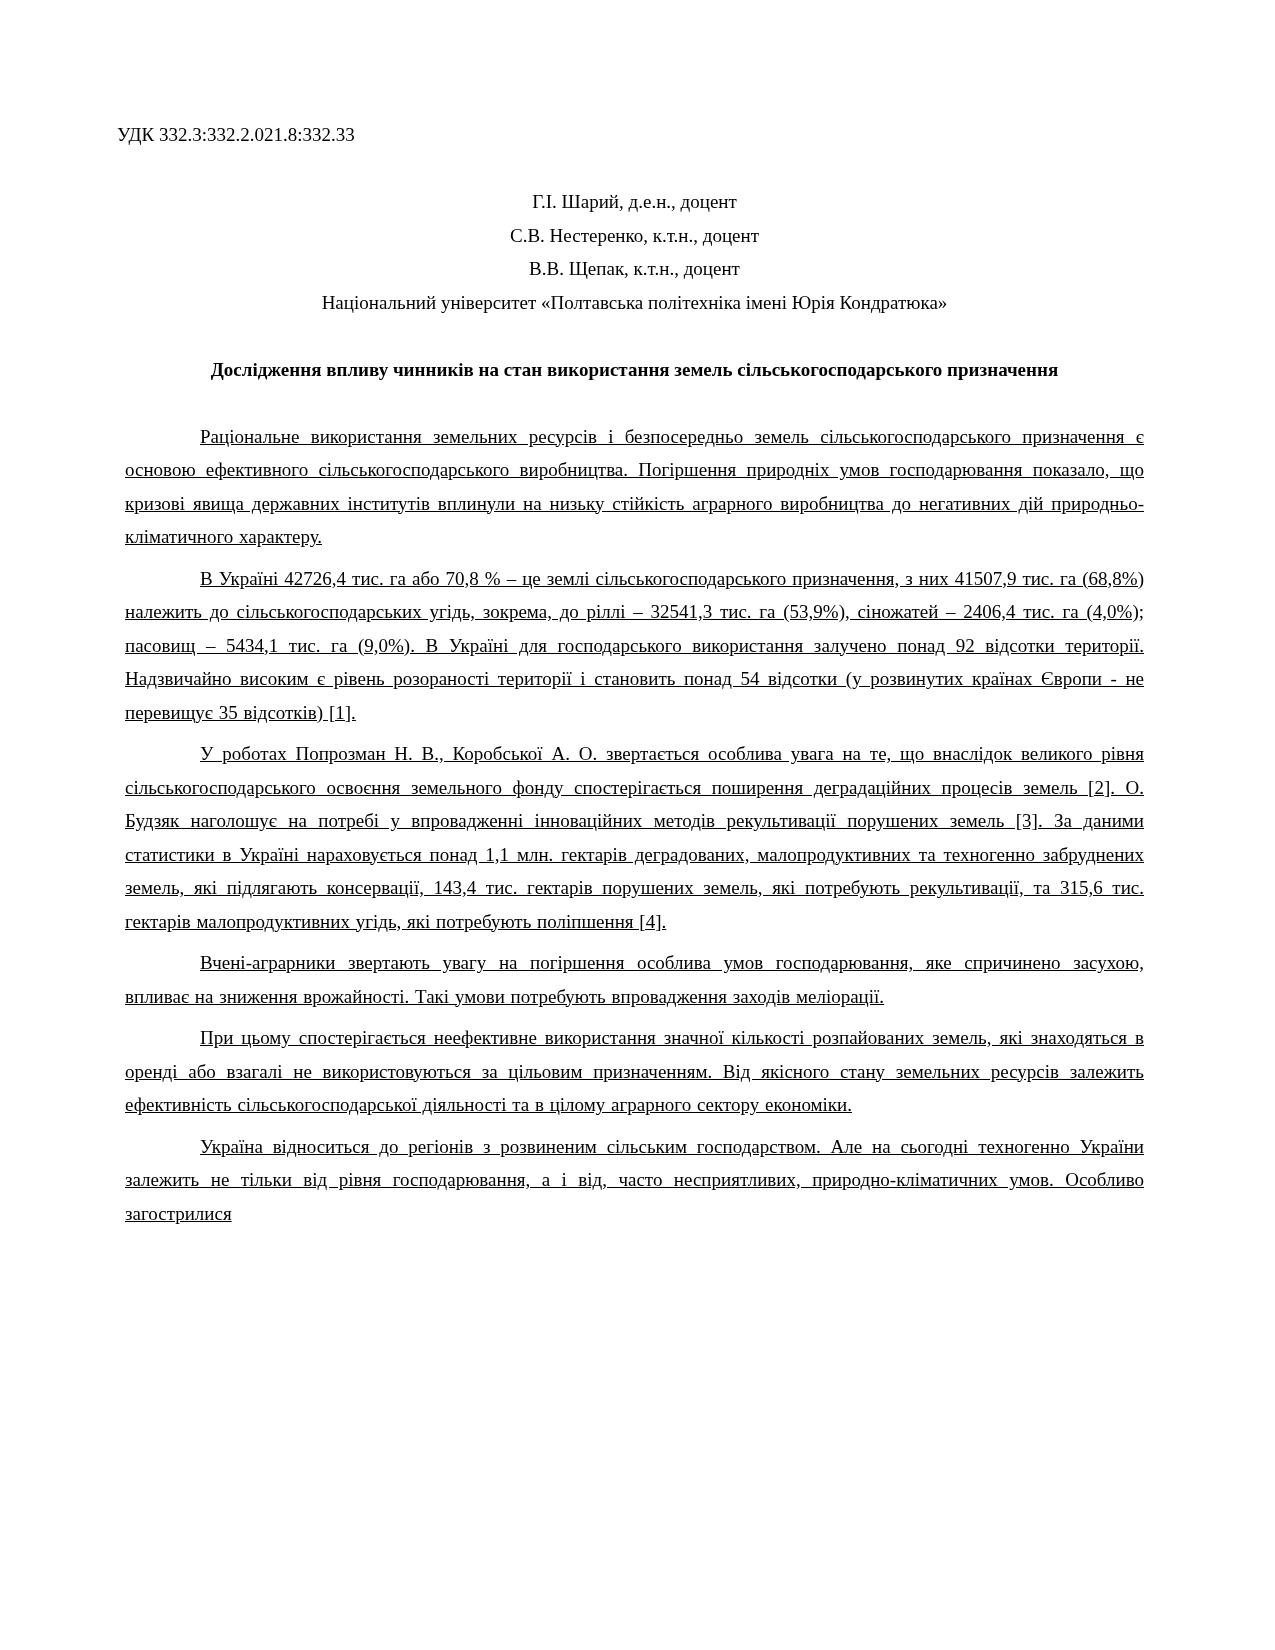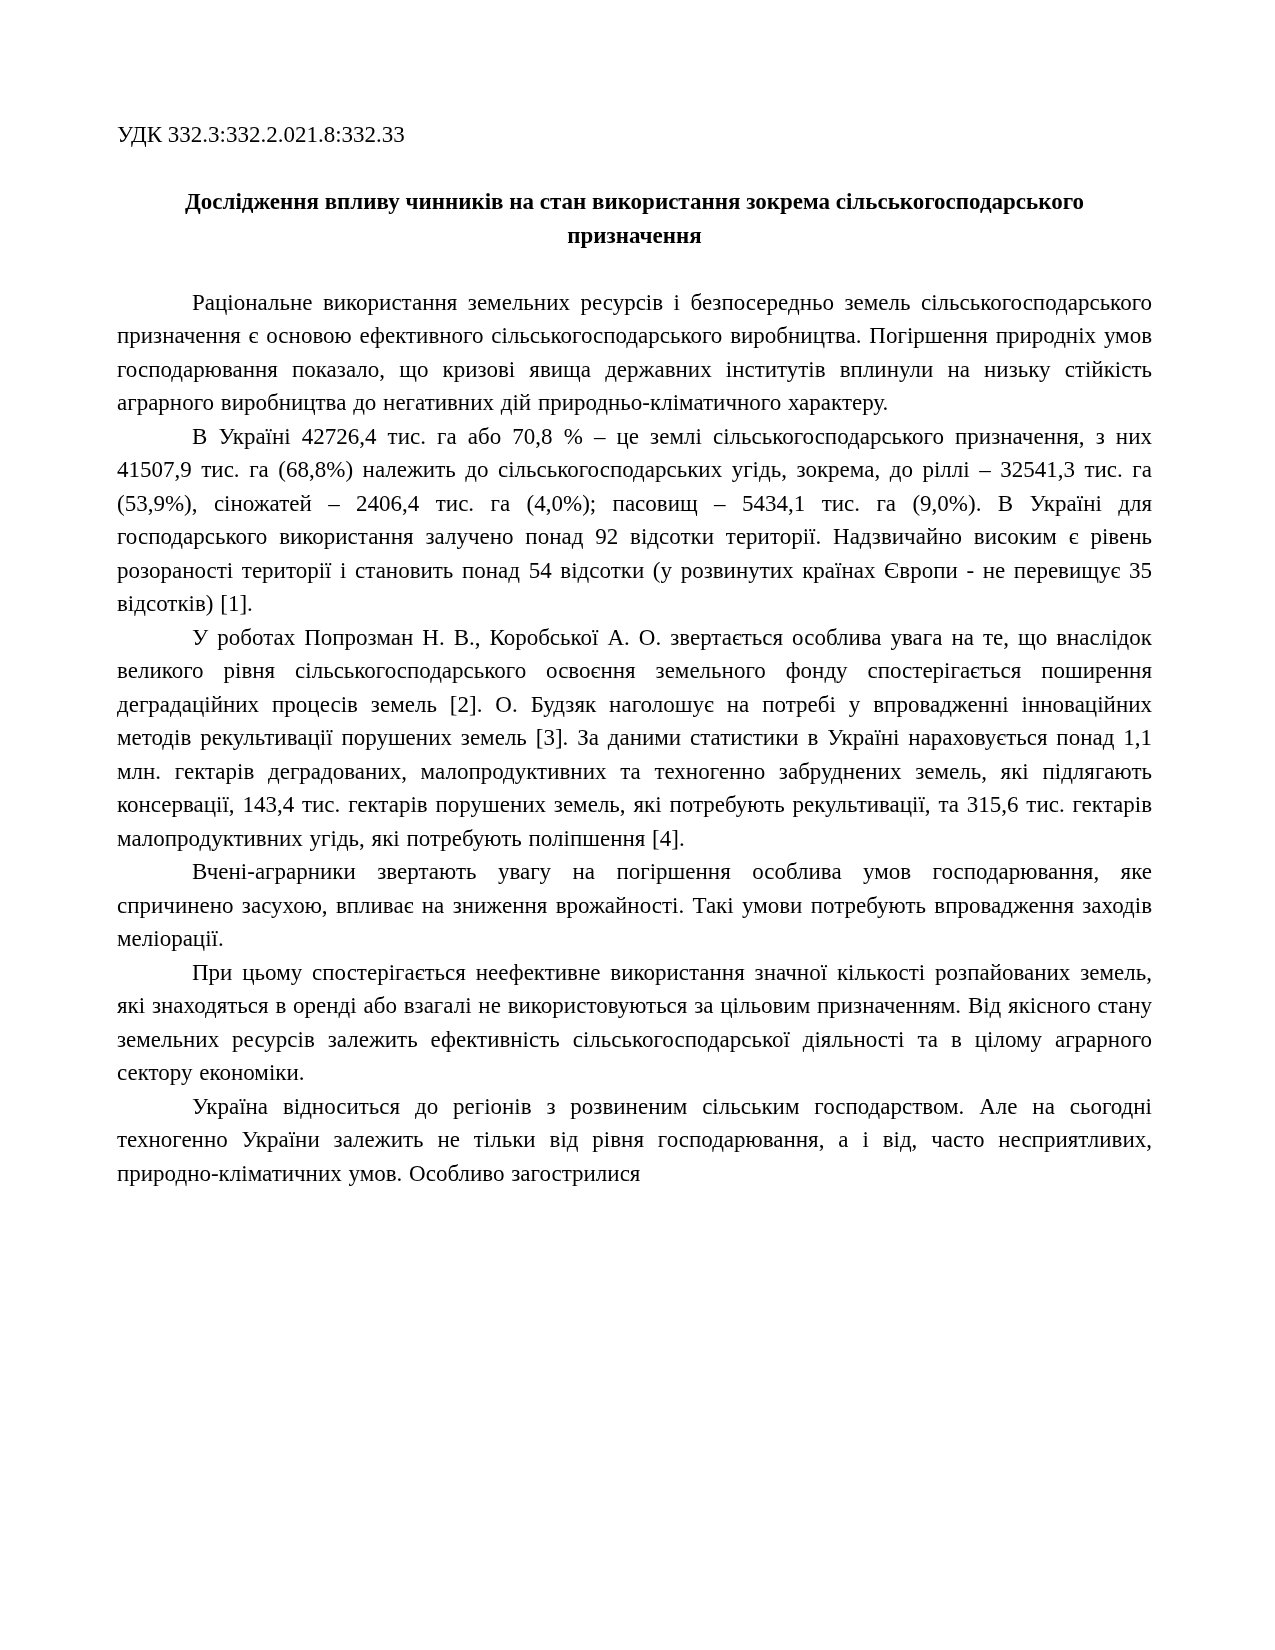--- a/index.html
+++ b/index.html
@@ -9,21 +9,21 @@
   }
   .page {
     position: relative;
     width: 1275px;
     height: 1432px;
     box-sizing: border-box;
     background: #ffffff;
     color: #000000;
     padding: 118px 123px 0 117px;
     font-family: "Liberation Serif", "DejaVu Serif", serif;
-    font-size: 23px;
+    font-size: 19px;
     line-height: 33.5px;
     overflow: hidden;
   }
   .udc-line {
     text-align: left;
     white-space: nowrap;
   }
   .authors-block {
     margin-top: 33.5px;
     text-align: center;
@@ -33,35 +33,42 @@
   }
   .paper-title {
     margin-top: 33.5px;
     text-align: center;
     font-weight: bold;
   }
   .body-block {
     margin-top: 33.5px;
   }
   .body-block p {
-    margin: 0;
+    margin: 8px;
     text-align: justify;
     text-indent: 75px;
     word-spacing: 1px;
+    text-decoration: underline;
   }
 </style>
 </head>
 <body>
 
 <div class="page">
 
   <div class="udc-line">УДК 332.3:332.2.021.8:332.33</div>
 
+  <div class="authors-block">
+    <div class="author-line">Г.І. Шарий, д.е.н., доцент</div>
+    <div class="author-line">С.В. Нестеренко, к.т.н., доцент</div>
+    <div class="author-line">В.В. Щепак, к.т.н., доцент</div>
+    <div class="affiliation-line">Національний університет «Полтавська політехніка імені Юрія Кондратюка»</div>
+  </div>
 
-  <div class="paper-title">Дослідження впливу чинників на стан використання зокрема сільськогосподарського призначення</div>
+  <div class="paper-title">Дослідження впливу чинників на стан використання земель сільськогосподарського призначення</div>
 
   <div class="body-block">
     <p>Раціональне використання земельних ресурсів і безпосередньо земель сільськогосподарського призначення є основою ефективного сільськогосподарського виробництва. Погіршення природніх умов господарювання показало, що кризові явища державних інститутів вплинули на низьку стійкість аграрного виробництва до негативних дій природньо-кліматичного характеру.</p>
     <p>В Україні 42726,4 тис. га або 70,8 % – це землі сільськогосподарського призначення, з них 41507,9 тис. га (68,8%) належить до сільськогосподарських угідь, зокрема, до ріллі – 32541,3 тис. га (53,9%), сіножатей – 2406,4 тис. га (4,0%); пасовищ – 5434,1 тис. га (9,0%). В Україні для господарського використання залучено понад 92 відсотки території. Надзвичайно високим є рівень розораності території і становить понад 54 відсотки (у розвинутих країнах Європи - не перевищує 35 відсотків) [1].</p>
     <p>У роботах Попрозман Н. В., Коробської А. О. звертається особлива увага на те, що внаслідок великого рівня сільськогосподарського освоєння земельного фонду спостерігається поширення деградаційних процесів земель [2]. О. Будзяк наголошує на потребі у впровадженні інноваційних методів рекультивації порушених земель [3]. За даними статистики в Україні нараховується понад 1,1 млн. гектарів деградованих, малопродуктивних та техногенно забруднених земель, які підлягають консервації, 143,4 тис. гектарів порушених земель, які потребують рекультивації, та 315,6 тис. гектарів малопродуктивних угідь, які потребують поліпшення [4].</p>
     <p>Вчені-аграрники звертають увагу на погіршення особлива умов господарювання, яке спричинено засухою, впливає на зниження врожайності. Такі умови потребують впровадження заходів меліорації.</p>
     <p>При цьому спостерігається неефективне використання значної кількості розпайованих земель, які знаходяться в оренді або взагалі не використовуються за цільовим призначенням. Від якісного стану земельних ресурсів залежить ефективність сільськогосподарської діяльності та в цілому аграрного сектору економіки.</p>
     <p>Україна відноситься до регіонів з розвиненим сільським господарством. Але на сьогодні техногенно України залежить не тільки від рівня господарювання, а і від, часто несприятливих, природно-кліматичних умов. Особливо загострилися</p>
   </div>
 

